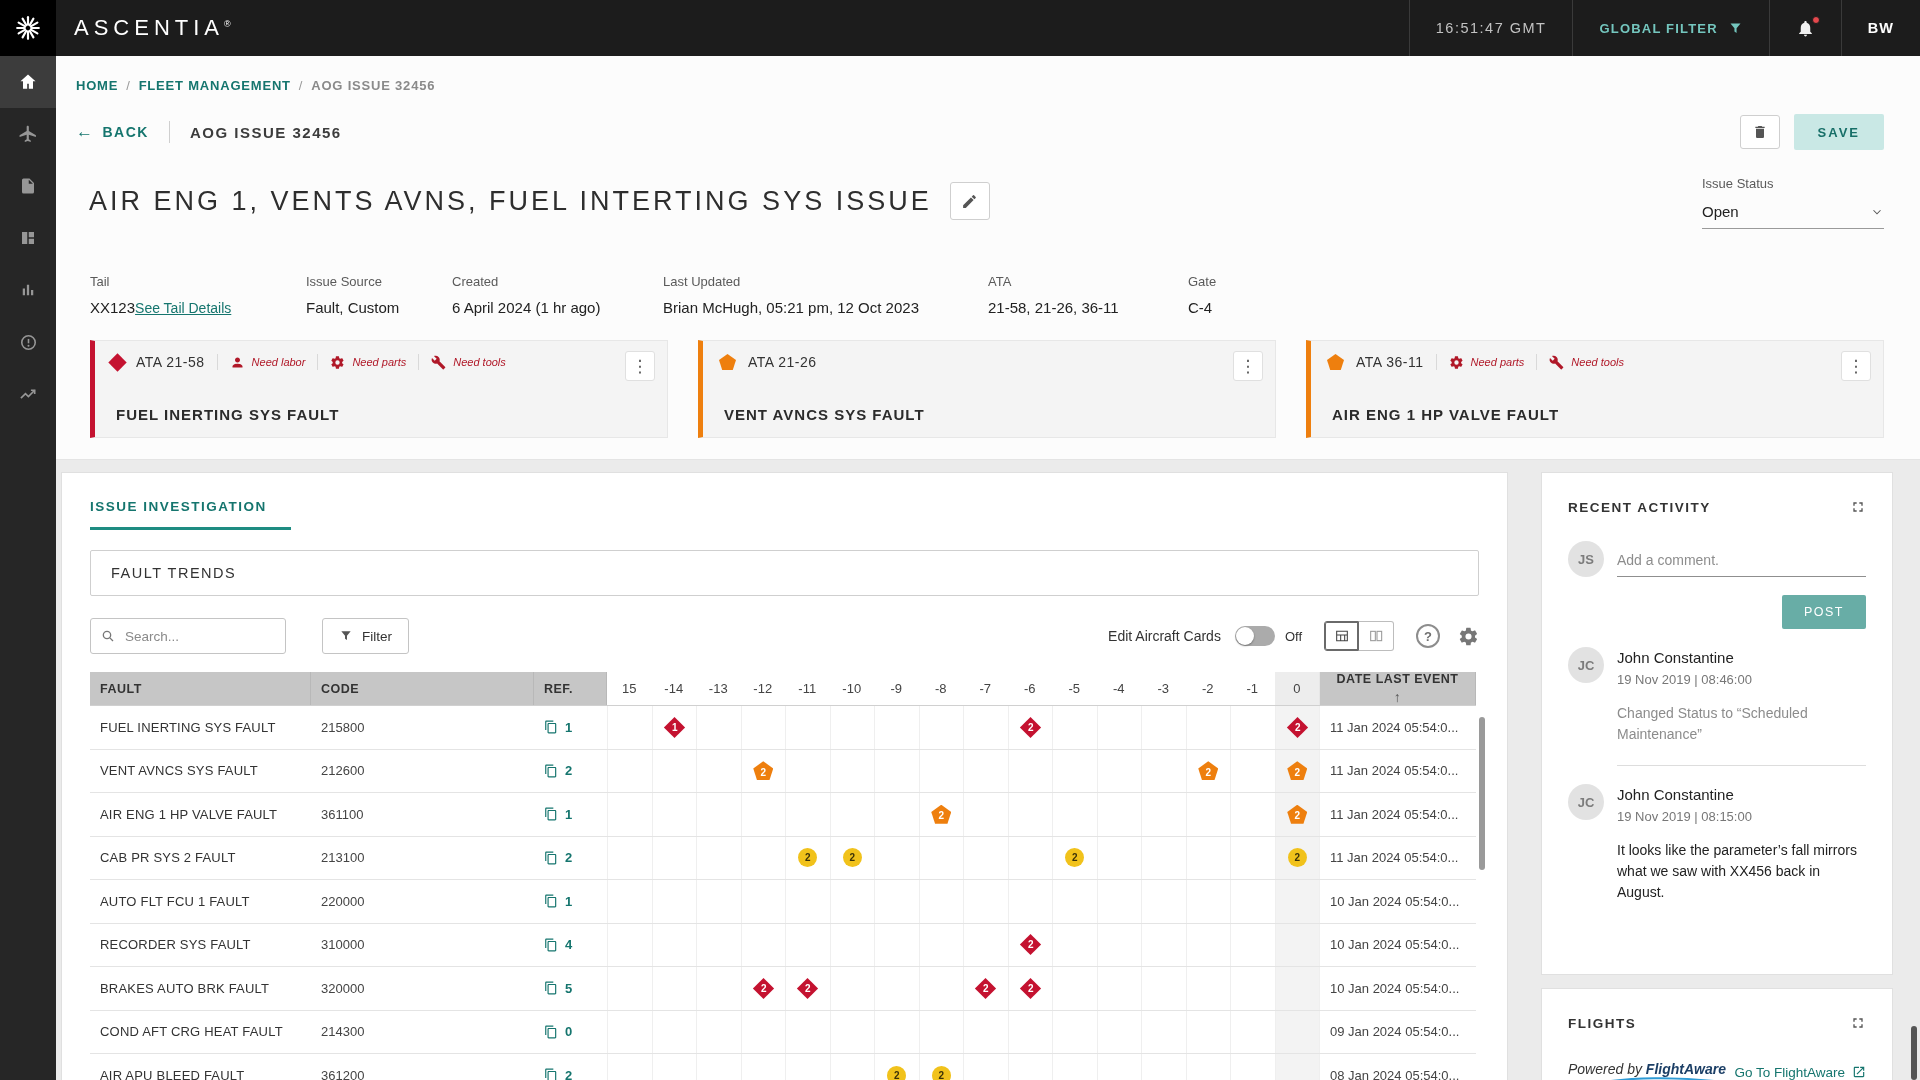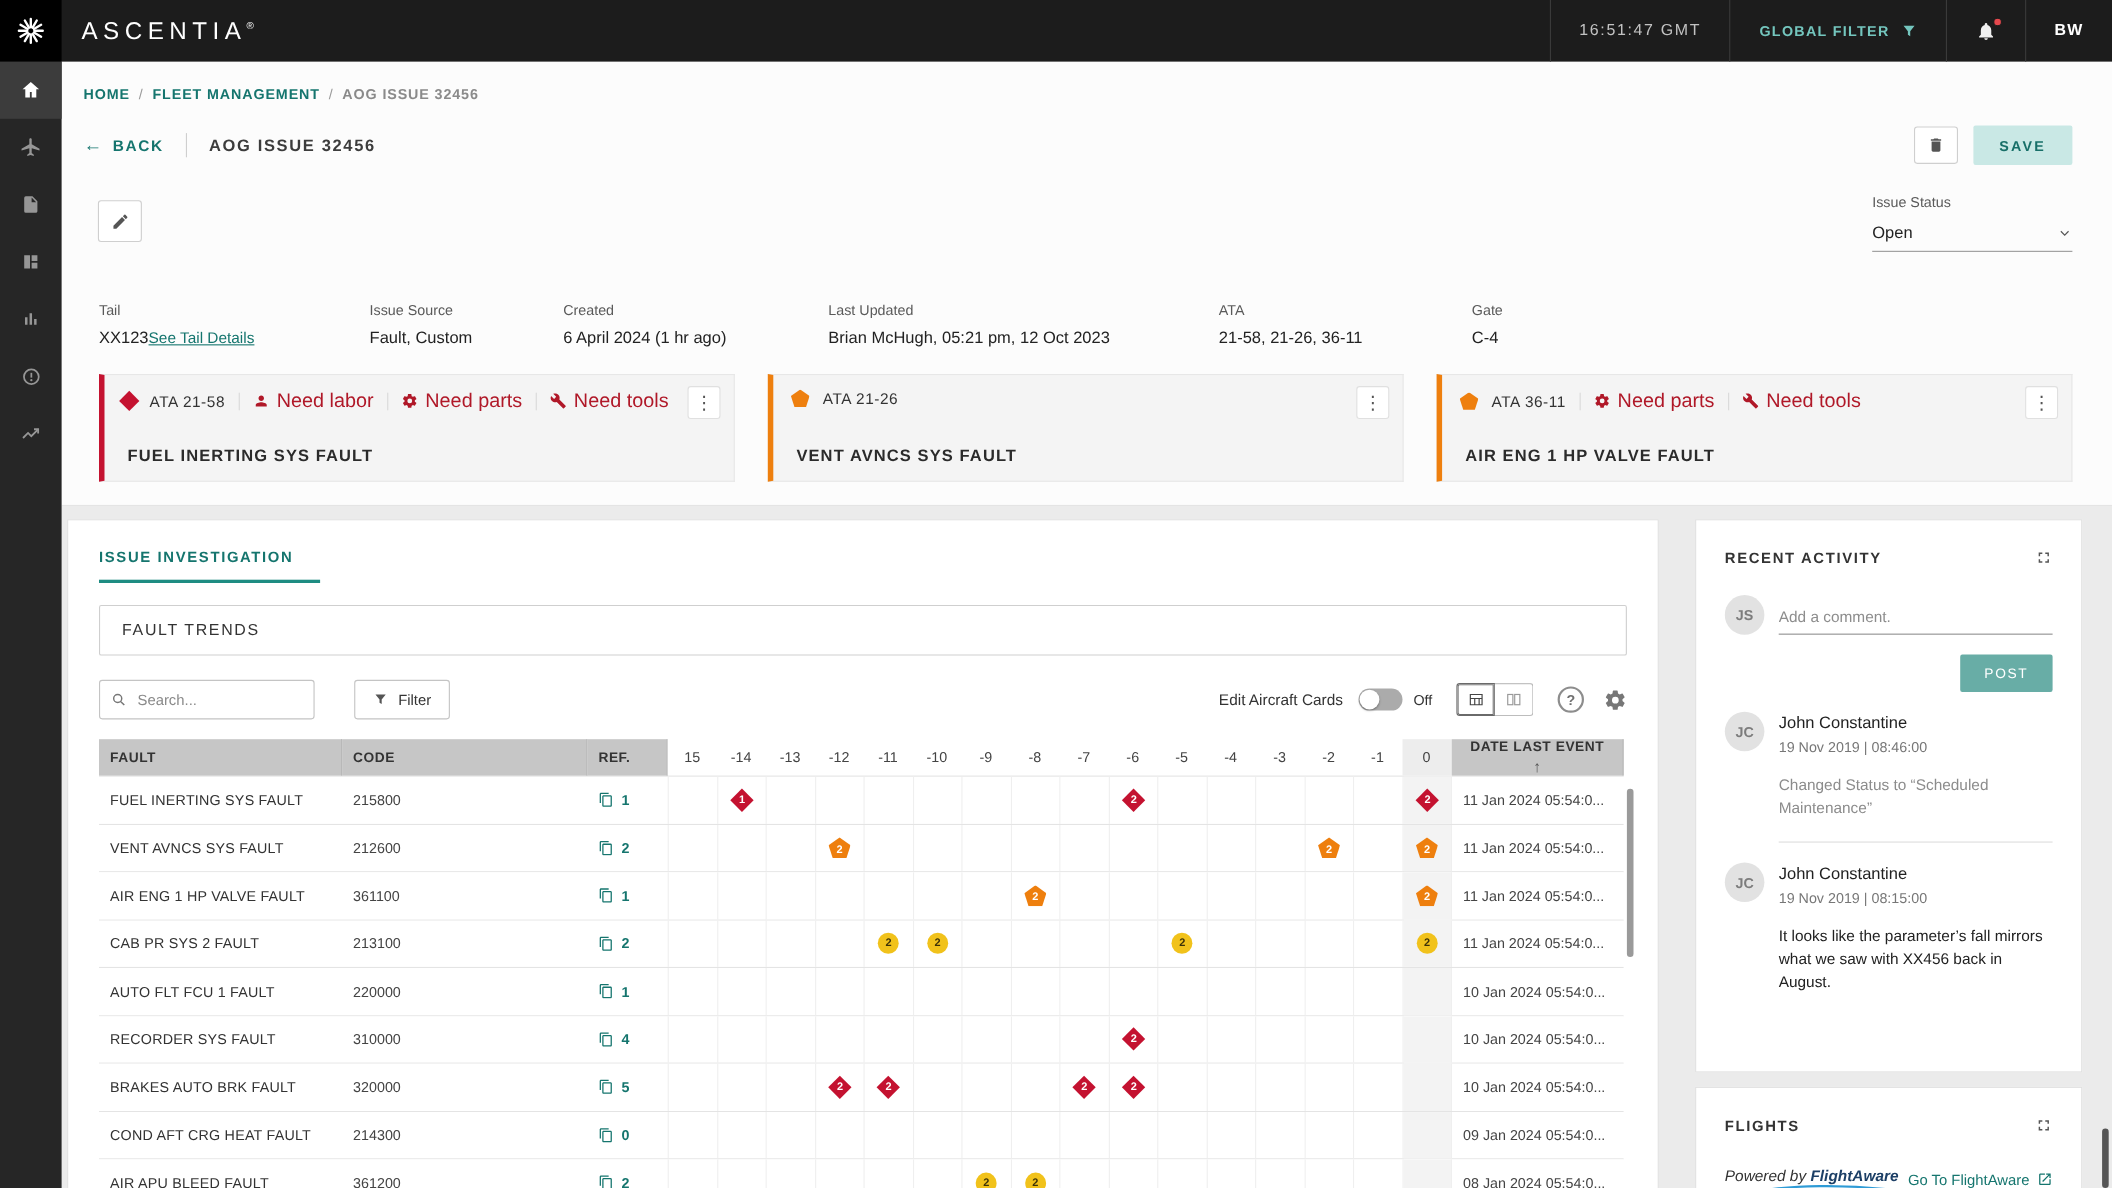--- a/index.html
+++ b/index.html
@@ -46,21 +46,21 @@
 
   .title-row { position:absolute; top:126px; left:33px; display:flex; align-items:center; gap:18px; }
   .issue-title { font-size:27px; font-weight:500; letter-spacing:3px; color:#2e2e2e; white-space:nowrap; }
   .edit-btn { width:40px; height:38px; background:#fff; border:1px solid #cfcfcf; border-radius:3px; display:flex; align-items:center; justify-content:center; }
 
   .status-block { position:absolute; top:120px; right:36px; width:182px; }
   .status-label { font-size:13px; color:#5a5a5a; margin-bottom:12px; }
   .status-select { display:flex; align-items:center; justify-content:space-between; border-bottom:1px solid #9a9a9a; padding-bottom:8px; }
   .status-value { font-size:15px; color:#222; }
 
-  .meta-row { position:absolute; top:218px; left:34px; right:36px; display:flex;gap:30px; }
+  .meta-row { position:absolute; top:218px; left:34px; right:36px; display:flex; }
   .meta-item:nth-child(1){width:216px} .meta-item:nth-child(2){width:146px}
   .meta-item:nth-child(3){width:211px} .meta-item:nth-child(4){width:325px}
   .meta-item:nth-child(5){width:200px} .meta-item:nth-child(6){width:auto}
   .meta-label { font-size:13px; color:#5a5a5a; margin-bottom:10px; }
   .meta-value { font-size:15px; color:#222; white-space:nowrap; }
   .meta-link { color:#15756e; text-decoration:underline; font-size:14px; }
 
   
   .cards-row { position:absolute; top:284px; left:34px; right:36px; display:flex; gap:30px; }
   .fault-card { flex:1; height:98px; background:#f4f4f4; border:1px solid #e7e7e7; border-left:5px solid #999; padding:13px 16px 14px; position:relative; }
@@ -68,21 +68,21 @@
   .fault-card.warning  { border-left-color:#ee7f0e; }
   .card-top { display:flex; align-items:center; }
   .shape { display:inline-block; margin-right:12px; }
   .shape-critical { width:13px; height:13px; background:#c41230; transform:rotate(45deg); }
   .shape-warning  { width:17px; height:16px; background:#ee7f0e; clip-path:polygon(50% 0,100% 38%,81% 100%,19% 100%,0 38%); }
   .ata { font-size:14px; color:#333; letter-spacing:.5px; }
   .card-tags { display:flex; align-items:center; }
   .tag { display:flex; align-items:center; }
   .tag-div { width:1px; height:16px; background:#d9d9d9; margin:0 12px; }
   .tag-icon { margin-right:7px; display:flex; }
-  .tag-label { font-size:18px; color:#b01828; }
+  .tag-label { font-size:11px; color:#b01828;font-style:italic; }
   .dots { position:absolute; top:10px; right:12px; width:30px; height:30px; background:#fff; border:1px solid #e0e0e0; border-radius:3px; color:#555; font-size:17px; line-height:1; }
   .card-title { position:absolute; left:21px; bottom:14px; font-size:15px; font-weight:bold; letter-spacing:1px; color:#2b2b2b; }
 
   
   .main-panel { position:absolute; top:472px; left:61px; width:1447px; height:700px; background:#fff; border:1px solid #e0e0e0; }
   .tab { display:inline-block; margin:26px 0 0 28px; color:#15756e; font-size:13.5px; font-weight:bold; letter-spacing:1.5px; padding:0 24px 13px 0; border-bottom:3px solid #1e8c82; }
   .section-box { margin:20px 28px 0; border:1px solid #cfcfcf; border-radius:2px; height:46px; display:flex; align-items:center; padding:0 20px; font-size:14.5px; letter-spacing:1.5px; color:#333; }
   .controls-row { margin:22px 28px 0; display:flex; align-items:center; }
   .search-box { position:relative; width:196px; height:36px; }
   .search-box input { width:100%; height:100%; border:1px solid #c4c4c4; border-radius:3px; padding:0 8px 0 34px; font-size:13.5px; color:#333; outline:none; background:#fff; }
@@ -271,20 +271,21 @@
       <button class="trash-btn">
         <svg width="16" height="16" viewBox="0 0 24 24">
             <path fill="#555" d="M6 19c0 1.1.9 2 2 2h8c1.1 0 2-.9 2-2V7H6v12zM19 4h-3.5l-1-1h-5l-1 1H5v2h14V4z"></path>
           </svg>
       </button>
       <button class="save-btn">SAVE</button>
     </div>
   </div>
 
   <div class="title-row">
+    <h1 class="issue-title">AIR ENG 1, VENTS AVNS, FUEL INTERTING SYS ISSUE</h1>
     <button class="edit-btn">
       <svg width="17" height="17" viewBox="0 0 24 24">
           <path fill="#555" d="M3 17.25V21h3.75L17.81 9.94l-3.75-3.75L3 17.25zM20.71 7.04c.39-.39.39-1.02 0-1.41l-2.34-2.34a.996.996 0 0 0-1.41 0l-1.83 1.83 3.75 3.75 1.83-1.83z"></path>
         </svg>
     </button>
   </div>
 
   <div class="status-block">
     <div class="status-label">Issue Status</div>
     <div class="status-select">

